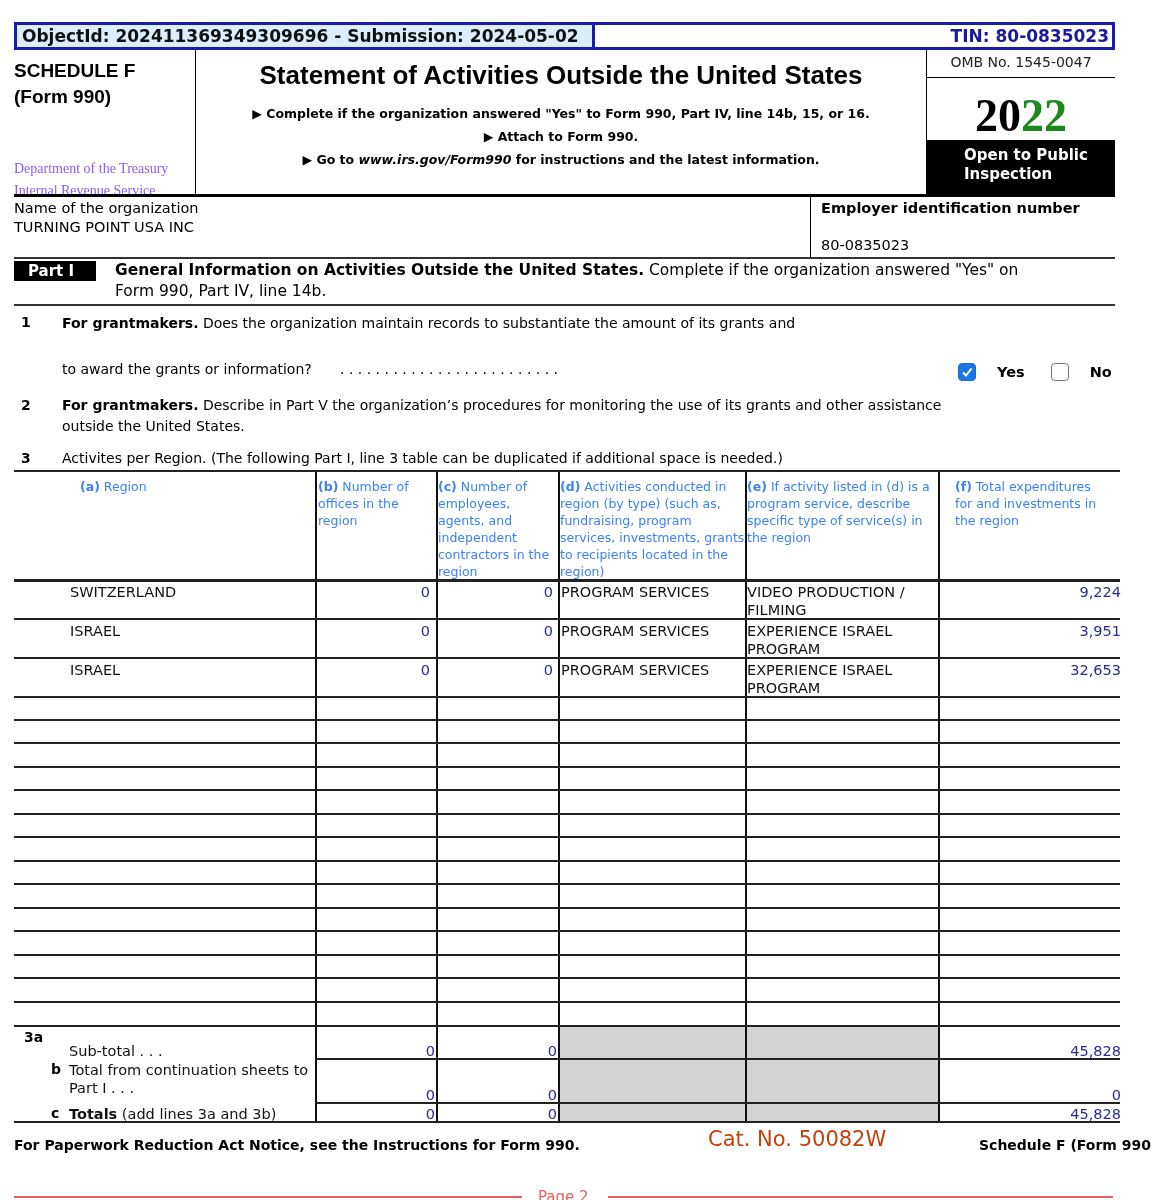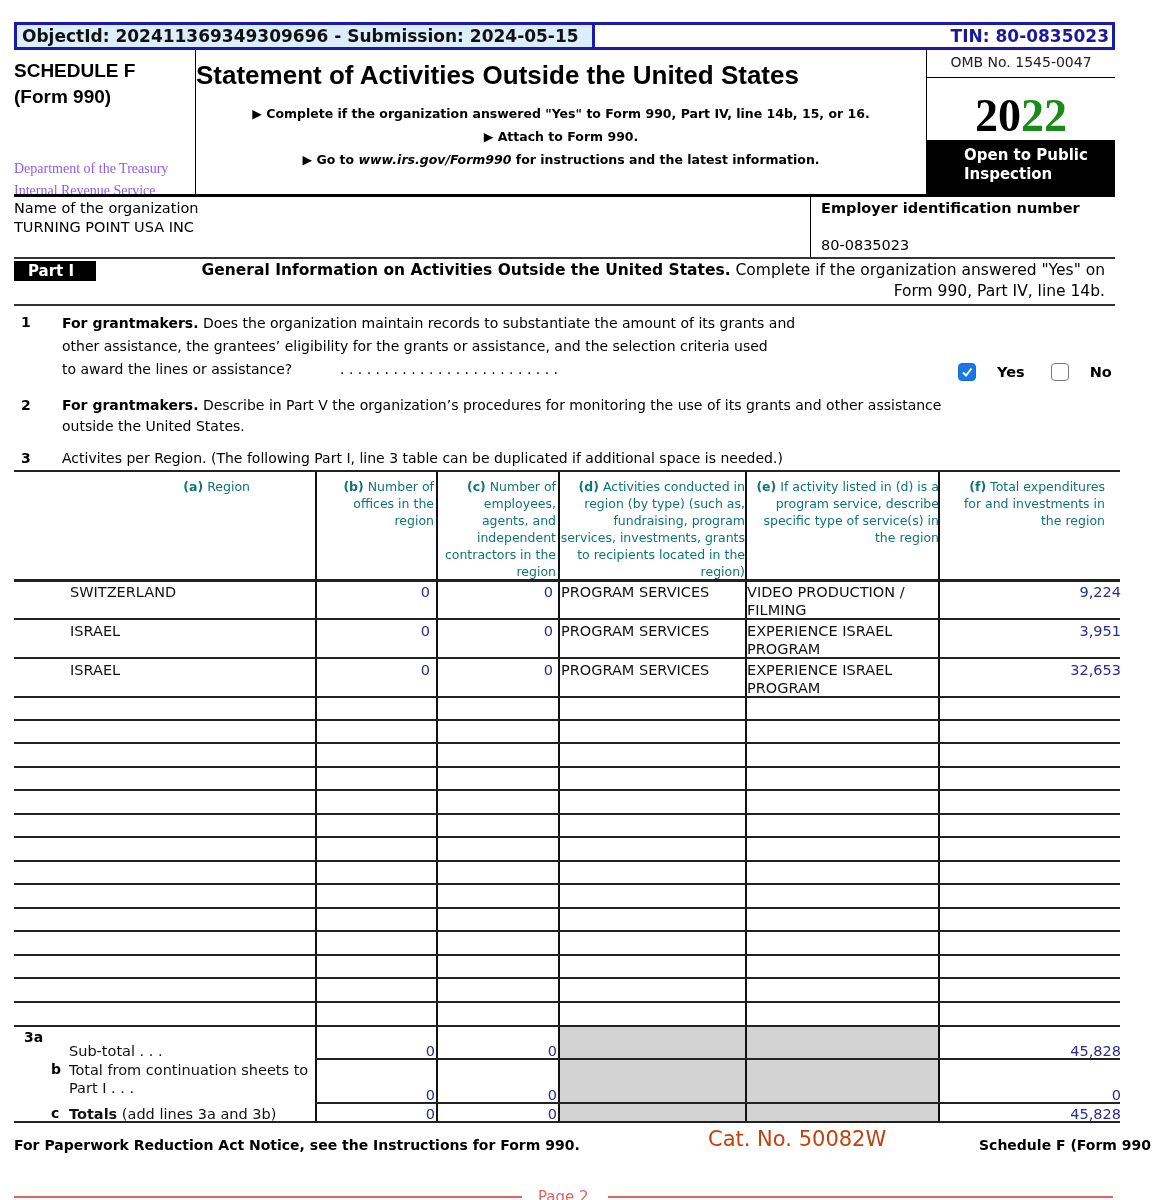--- a/index.html
+++ b/index.html
@@ -11,65 +11,65 @@
   .banner { position: absolute; left: 14px; top: 22px; width: 1101px; height: 28px; border: 3px solid #1a1ab0; background: #fff; display: flex; }
   .banner .cell { height: 100%; display: flex; align-items: center; font-weight: bold; font-size: 17px; color: #1a1a9a; }
   .banner .c1 { width: 271px; padding-left: 3px; border-right: 3px solid #1a1ab0; }
   .banner .c2 { width: 578px; padding-left: 5px; background: #dceefc; color: #111; border-right: 3px solid #1a1ab0; }
   .banner .c3 { flex: 1; justify-content: flex-end; padding-right: 3px; }
 
   
   .sched { left: 14px; top: 58px; font-family: "Liberation Sans", sans-serif; font-weight: bold; font-size: 19px; line-height: 26px; }
   .dept { left: 14px; font-family: "Liberation Serif", serif; font-size: 14px; color: #8b5cf6; }
   .vline-head { left: 195px; top: 50px; width: 1px; height: 146px; background: #000; }
-  .title { left: 196px; top: 60px; width: 730px; font-family: "Liberation Sans", sans-serif; font-weight: bold; font-size: 26px; }
+  .title { left: 196px; top: 60px; width: 730px; text-align: center; font-family: "Liberation Sans", sans-serif; font-weight: bold; font-size: 26px; }
   .instr { left: 196px; width: 730px; text-align: center; font-size: 12.5px; font-weight: bold; }
   .instr i { font-style: italic; }
   .rightbox { left: 926px; top: 50px; width: 189px; height: 146px; border-left: 1px solid #000; }
   .omb { position: absolute; top: 4px; left: 0; width: 100%; text-align: center; font-size: 14px; color: #222; border-bottom: 1.5px solid #000; height: 24px; }
   .year { position: absolute; top: 40px; left: 0; width: 100%; text-align: center; font-family: "Liberation Serif", serif; font-weight: bold; font-size: 46px; line-height: 52px; }
   .year .g { color: #1a8a1a; }
   .open { position: absolute; top: 90px; left: 0; width: 100%; height: 56px; background: #000; color: #fff; font-weight: bold; font-size: 15px; padding: 6px 0 0 37px; line-height: 19px; }
   .hr-thick { left: 14px; width: 1101px; height: 3px; background: #000; }
 
   
   .lbl { font-size: 14.5px; }
   .ein-col { left: 810px; top: 196px; width: 1px; height: 62px; background: #000; }
 
   
   .part-badge { left: 14px; top: 261px; width: 82px; height: 20px; background: #000; color: #fff; font-weight: bold; font-size: 15px; padding-left: 14px; line-height: 20px; }
-  .part-title { left: 115px; top: 260px; width: 990px; font-size: 15.5px; line-height: 21px; text-align: right; }
+  .part-title { left: 115px; top: 260px; width: 990px; font-size: 15.5px; line-height: 21px; }
   .part-title b { font-weight: bold; }
 
   .qnum { left: 21px; font-weight: bold; font-size: 14px; }
   .qtext { left: 62px; font-size: 14px; line-height: 23px; }
   .qtext b { font-weight: bold; }
 
   .cb { width: 18px; height: 18px; border-radius: 4px; display: inline-flex; align-items: center; justify-content: center; }
   .cb.checked { background: #1a78e6; border: 1.5px solid #1a6ad6; }
   .cb.unchecked { background: #fff; border: 1.5px solid #777; }
   .cb-label { font-weight: bold; font-size: 14.5px; }
-  .hcell { position: absolute; top: 0; text-align: right; font-size: 12.5px; line-height: 17px; color: #0f766e; }
+  .hcell { position: absolute; top: 0; text-align: left; font-size: 12.5px; line-height: 17px; color: #3b82f6; }
   .hcell b { font-weight: bold; }
   .vline { position: absolute; width: 1.5px; background: #111; }
   .hline { position: absolute; left: 14px; width: 1106px; height: 2px; background: #222; }
   .cellt { position: absolute; font-size: 14.5px; line-height: 18px; color: #111; }
   .num { color: #2a2a9a; text-align: right; }
   .grey { position: absolute; background: #d3d3d3; }
 
   .foot-b { font-weight: bold; font-size: 14px; }
   .cat { font-size: 21px; color: #c2410c; }
   .pagebar { height: 1.5px; background: #e86060; }
   .pagelbl { color: #e86060; font-size: 15px; }
 </style>
 </head>
 <body>
 
 <div class="banner">
-  <div class="cell c2">ObjectId: 202411369349309696 - Submission: 2024-05-15</div>
+  <div class="cell c2">ObjectId: 202411369349309696 - Submission: 2024-05-02</div>
   <div class="cell c3">TIN: 80-0835023</div>
 </div>
 
 <div class="abs sched">
   <div>SCHEDULE F</div>
   <div>(Form 990)</div>
 </div>
 <div class="abs dept" style="top:161px;">Department of the Treasury</div>
 <div class="abs dept" style="top:183px;">Internal Revenue Service</div>
 <div class="abs vline-head"></div>
@@ -99,22 +99,22 @@
 <div class="abs part-badge">Part I</div>
 <div class="abs part-title">
   <b>General Information on Activities Outside the United States.</b><span> Complete if the organization answered "Yes" on</span><br>
   <span>Form 990, Part IV, line 14b.</span>
 </div>
 <div class="abs" style="left:14px; top:304px; width:1101px; height:2px; background:#333;"></div>
 
 <div class="abs qnum" style="top:314px;">1</div>
 <div class="abs qtext" style="top:312px; width:880px;">
   <b>For grantmakers.</b><span> Does the organization maintain records to substantiate the amount of its grants and</span><br>
-  <span>other assistance, the grantees’ eligibility for the grants or assistance, and the selection criteria used</span><br>
-  <span>to award the lines or assistance?</span>
+  <br>
+  <span>to award the grants or information?</span>
 </div>
 <div class="abs qtext" style="top:358px; left:340px; width:580px; overflow:hidden; white-space:nowrap;">. . . . . . . . . . . . . . . . . . . . . . . . .</div>
 <div class="abs" style="left:958px; top:363px; display:flex; align-items:center;">
   <span class="cb checked">
     <svg width="12" height="12" viewBox="0 0 12 12">
         <path d="M2 6.5 L5 9.5 L10.5 2.5" stroke="#fff" stroke-width="2" fill="none"></path>
       </svg>
   </span>
   <span class="cb-label" style="margin-left:21px;">Yes</span>
   <span class="cb unchecked" style="margin-left:26px;"></span>

